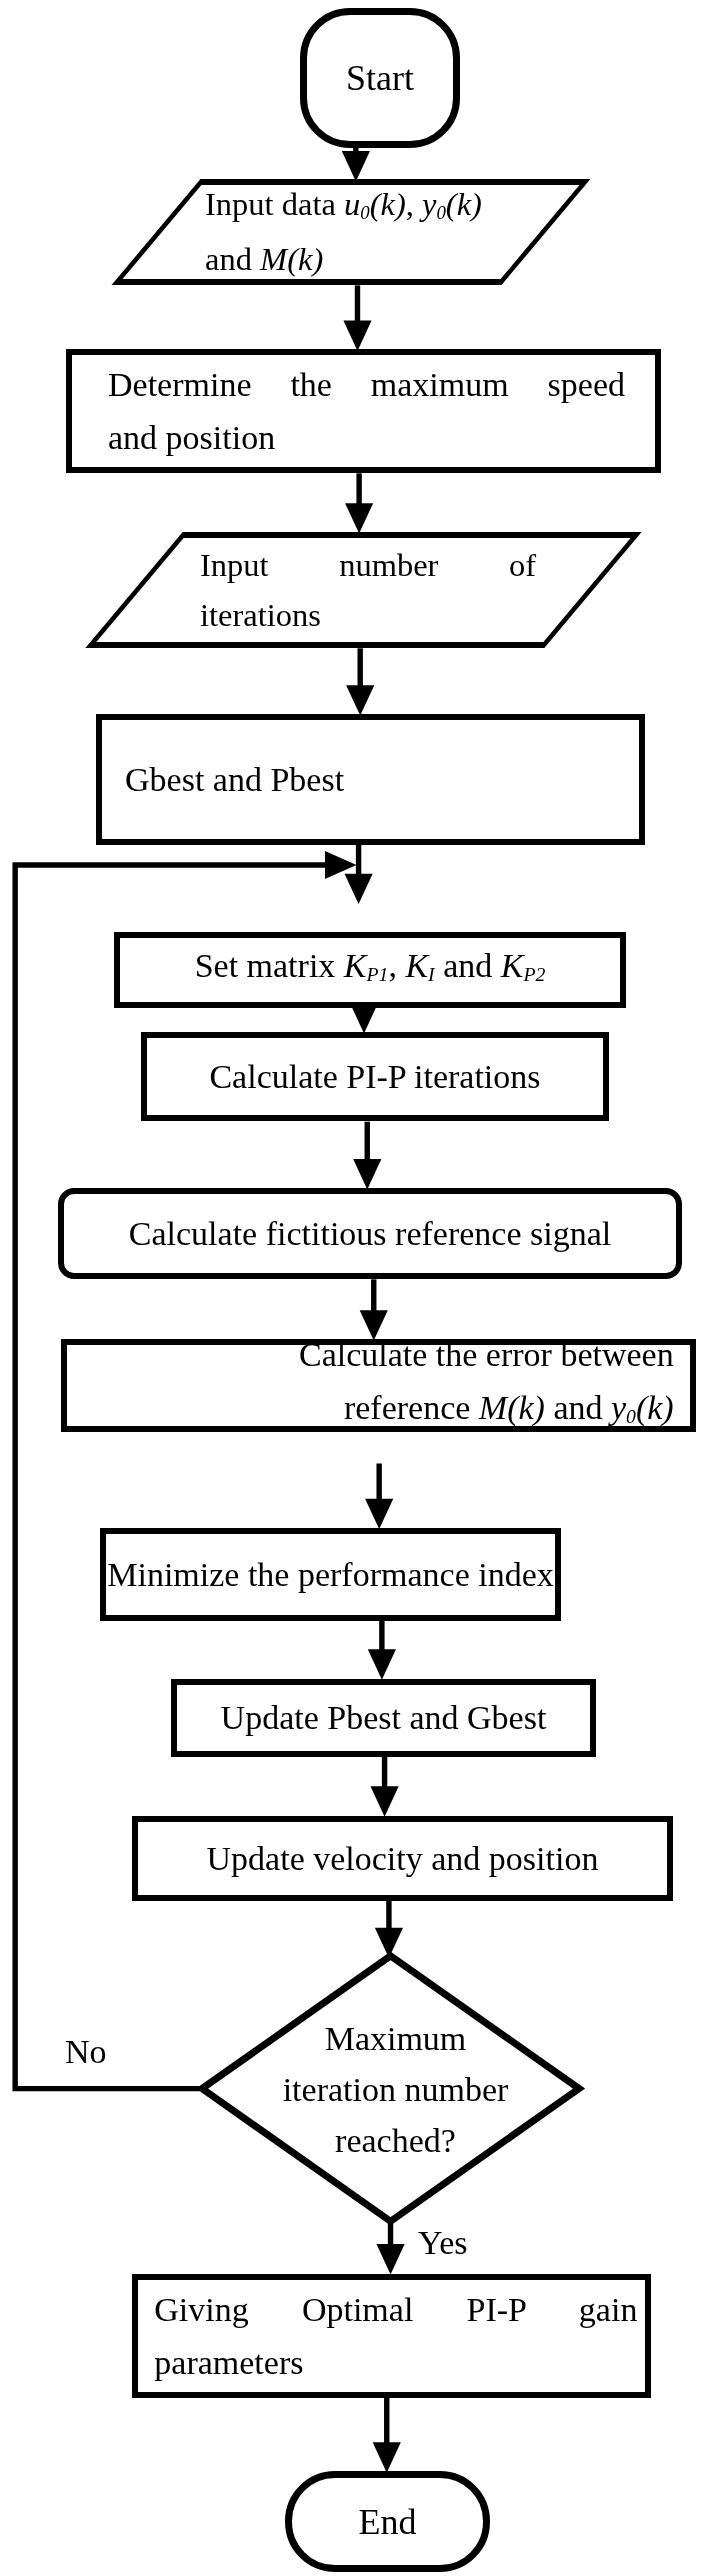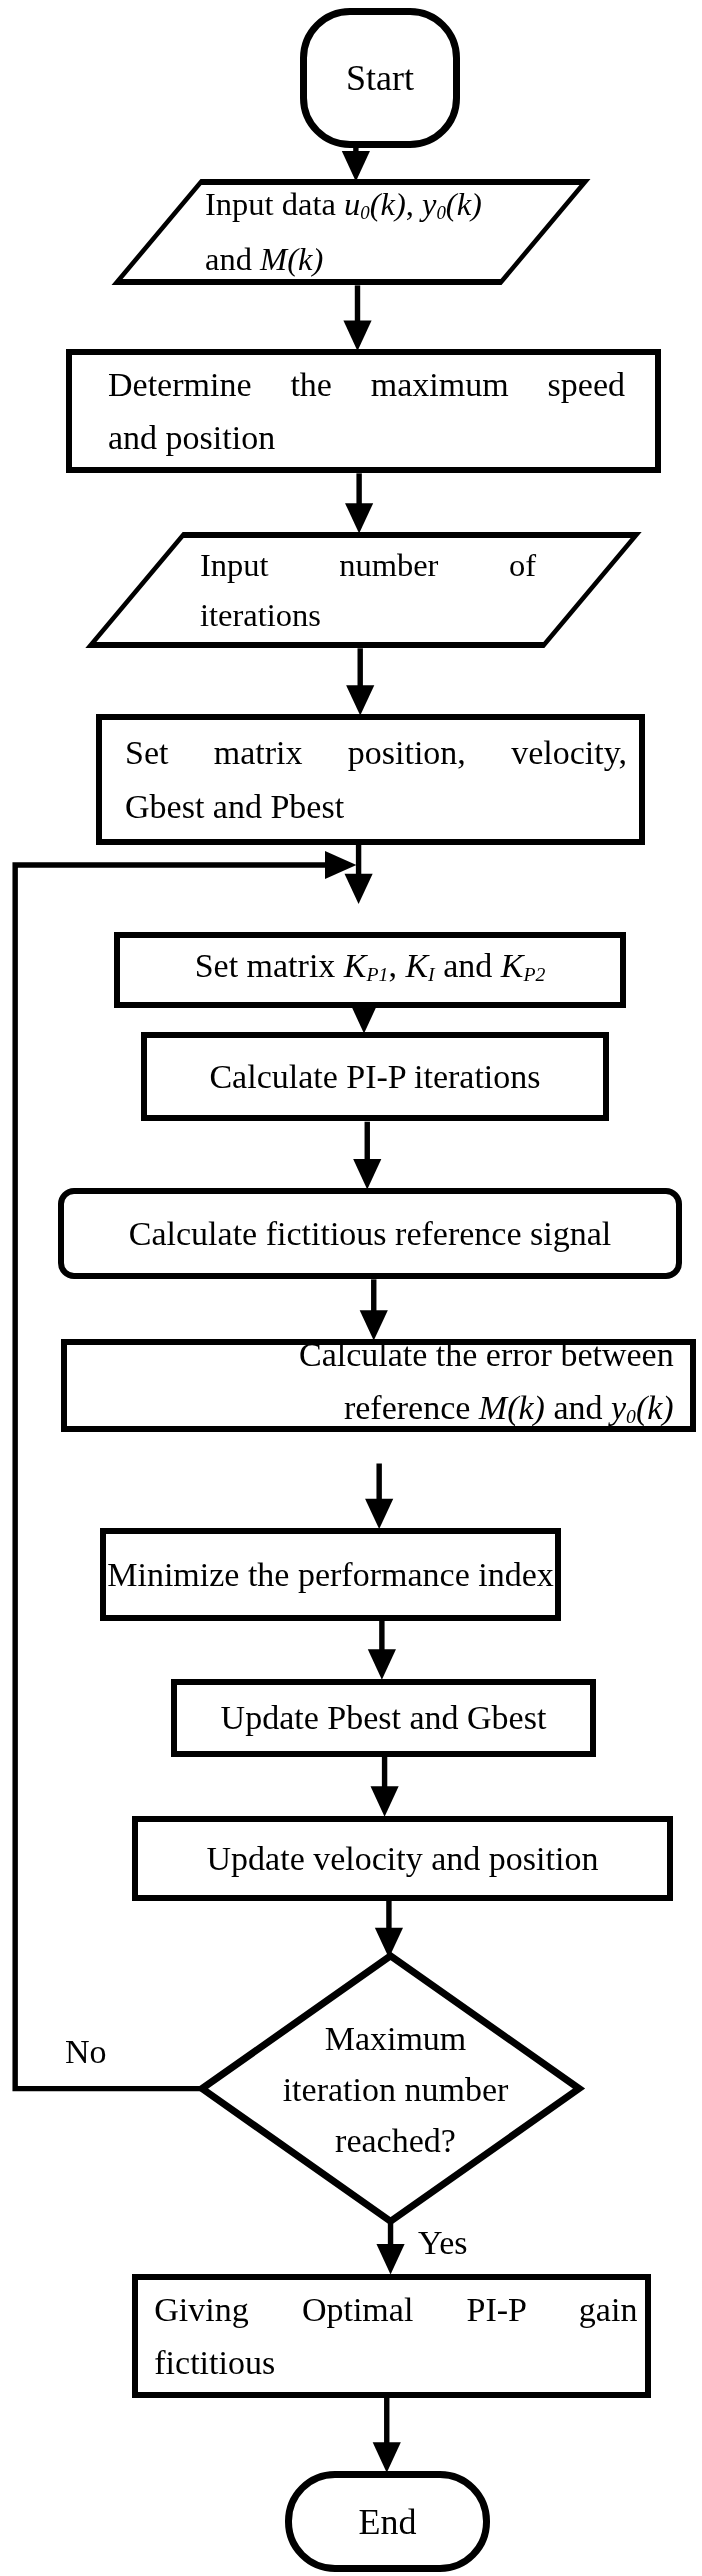--- a/index.html
+++ b/index.html
@@ -112,21 +112,20 @@
   </div>
 
   <div class="node io" style="left:134px;top:532px;width:459px;height:116px;">
     <div class="io-inner" style="padding:0 51px 0 60px;">
       <div class="line jl" style="font-size:32.5px;line-height:50px;"><span>Input number of</span></div>
       <div class="line ll" style="font-size:32.5px;line-height:50px;"><span>iterations</span></div>
     </div>
   </div>
 
   <div class="node" style="left:96px;top:714px;width:549px;height:131px;padding:0 12px 0 23px;">
-    <div class="line jl" style="line-height:54px;"><span>Set matrix position, velocity,</span></div>
     <div class="line ll" style="line-height:54px;"><span>Gbest and Pbest</span></div>
   </div>
 
   <div class="node" style="left:114px;top:904px;width:512px;height:76px;margin-top:28px;">
     <div class="line ctr"><span>Set matrix </span><span class="it">K</span><span class="it sub">P1</span><span>, </span><span class="it">K</span><span class="it sub">I</span><span> and </span><span class="it">K</span><span class="it sub">P2</span></div>
   </div>
 
   <div class="node" style="left:141px;top:1032px;width:468px;height:89px;">
     <div class="line ctr"><span>Calculate PI-P iterations</span></div>
   </div>
@@ -156,21 +155,21 @@
     <div class="line ctr" style="line-height:51px;"><span>Maximum</span></div>
     <div class="line ctr" style="line-height:51px;"><span>iteration number</span></div>
     <div class="line ctr" style="line-height:51px;"><span>reached?</span></div>
   </div>
 
   <div class="edge-label" style="left:65px;top:2035px;">No</div>
   <div class="edge-label" style="left:418px;top:2226px;">Yes</div>
 
   <div class="node" style="left:132px;top:2274px;width:519px;height:124px;padding:0 7.6px 0 16.3px;">
     <div class="line jl" style="line-height:53px;"><span>Giving Optimal PI-P gain</span></div>
-    <div class="line ll" style="line-height:53px;"><span>fictitious</span></div>
+    <div class="line ll" style="line-height:53px;"><span>parameters</span></div>
   </div>
 
   <div class="node terminator" style="left:285px;top:2471px;width:205px;height:101px;">
     <div class="line big ctr"><span>End</span></div>
   </div>
 
 </div>
 
 
 </body></html>

